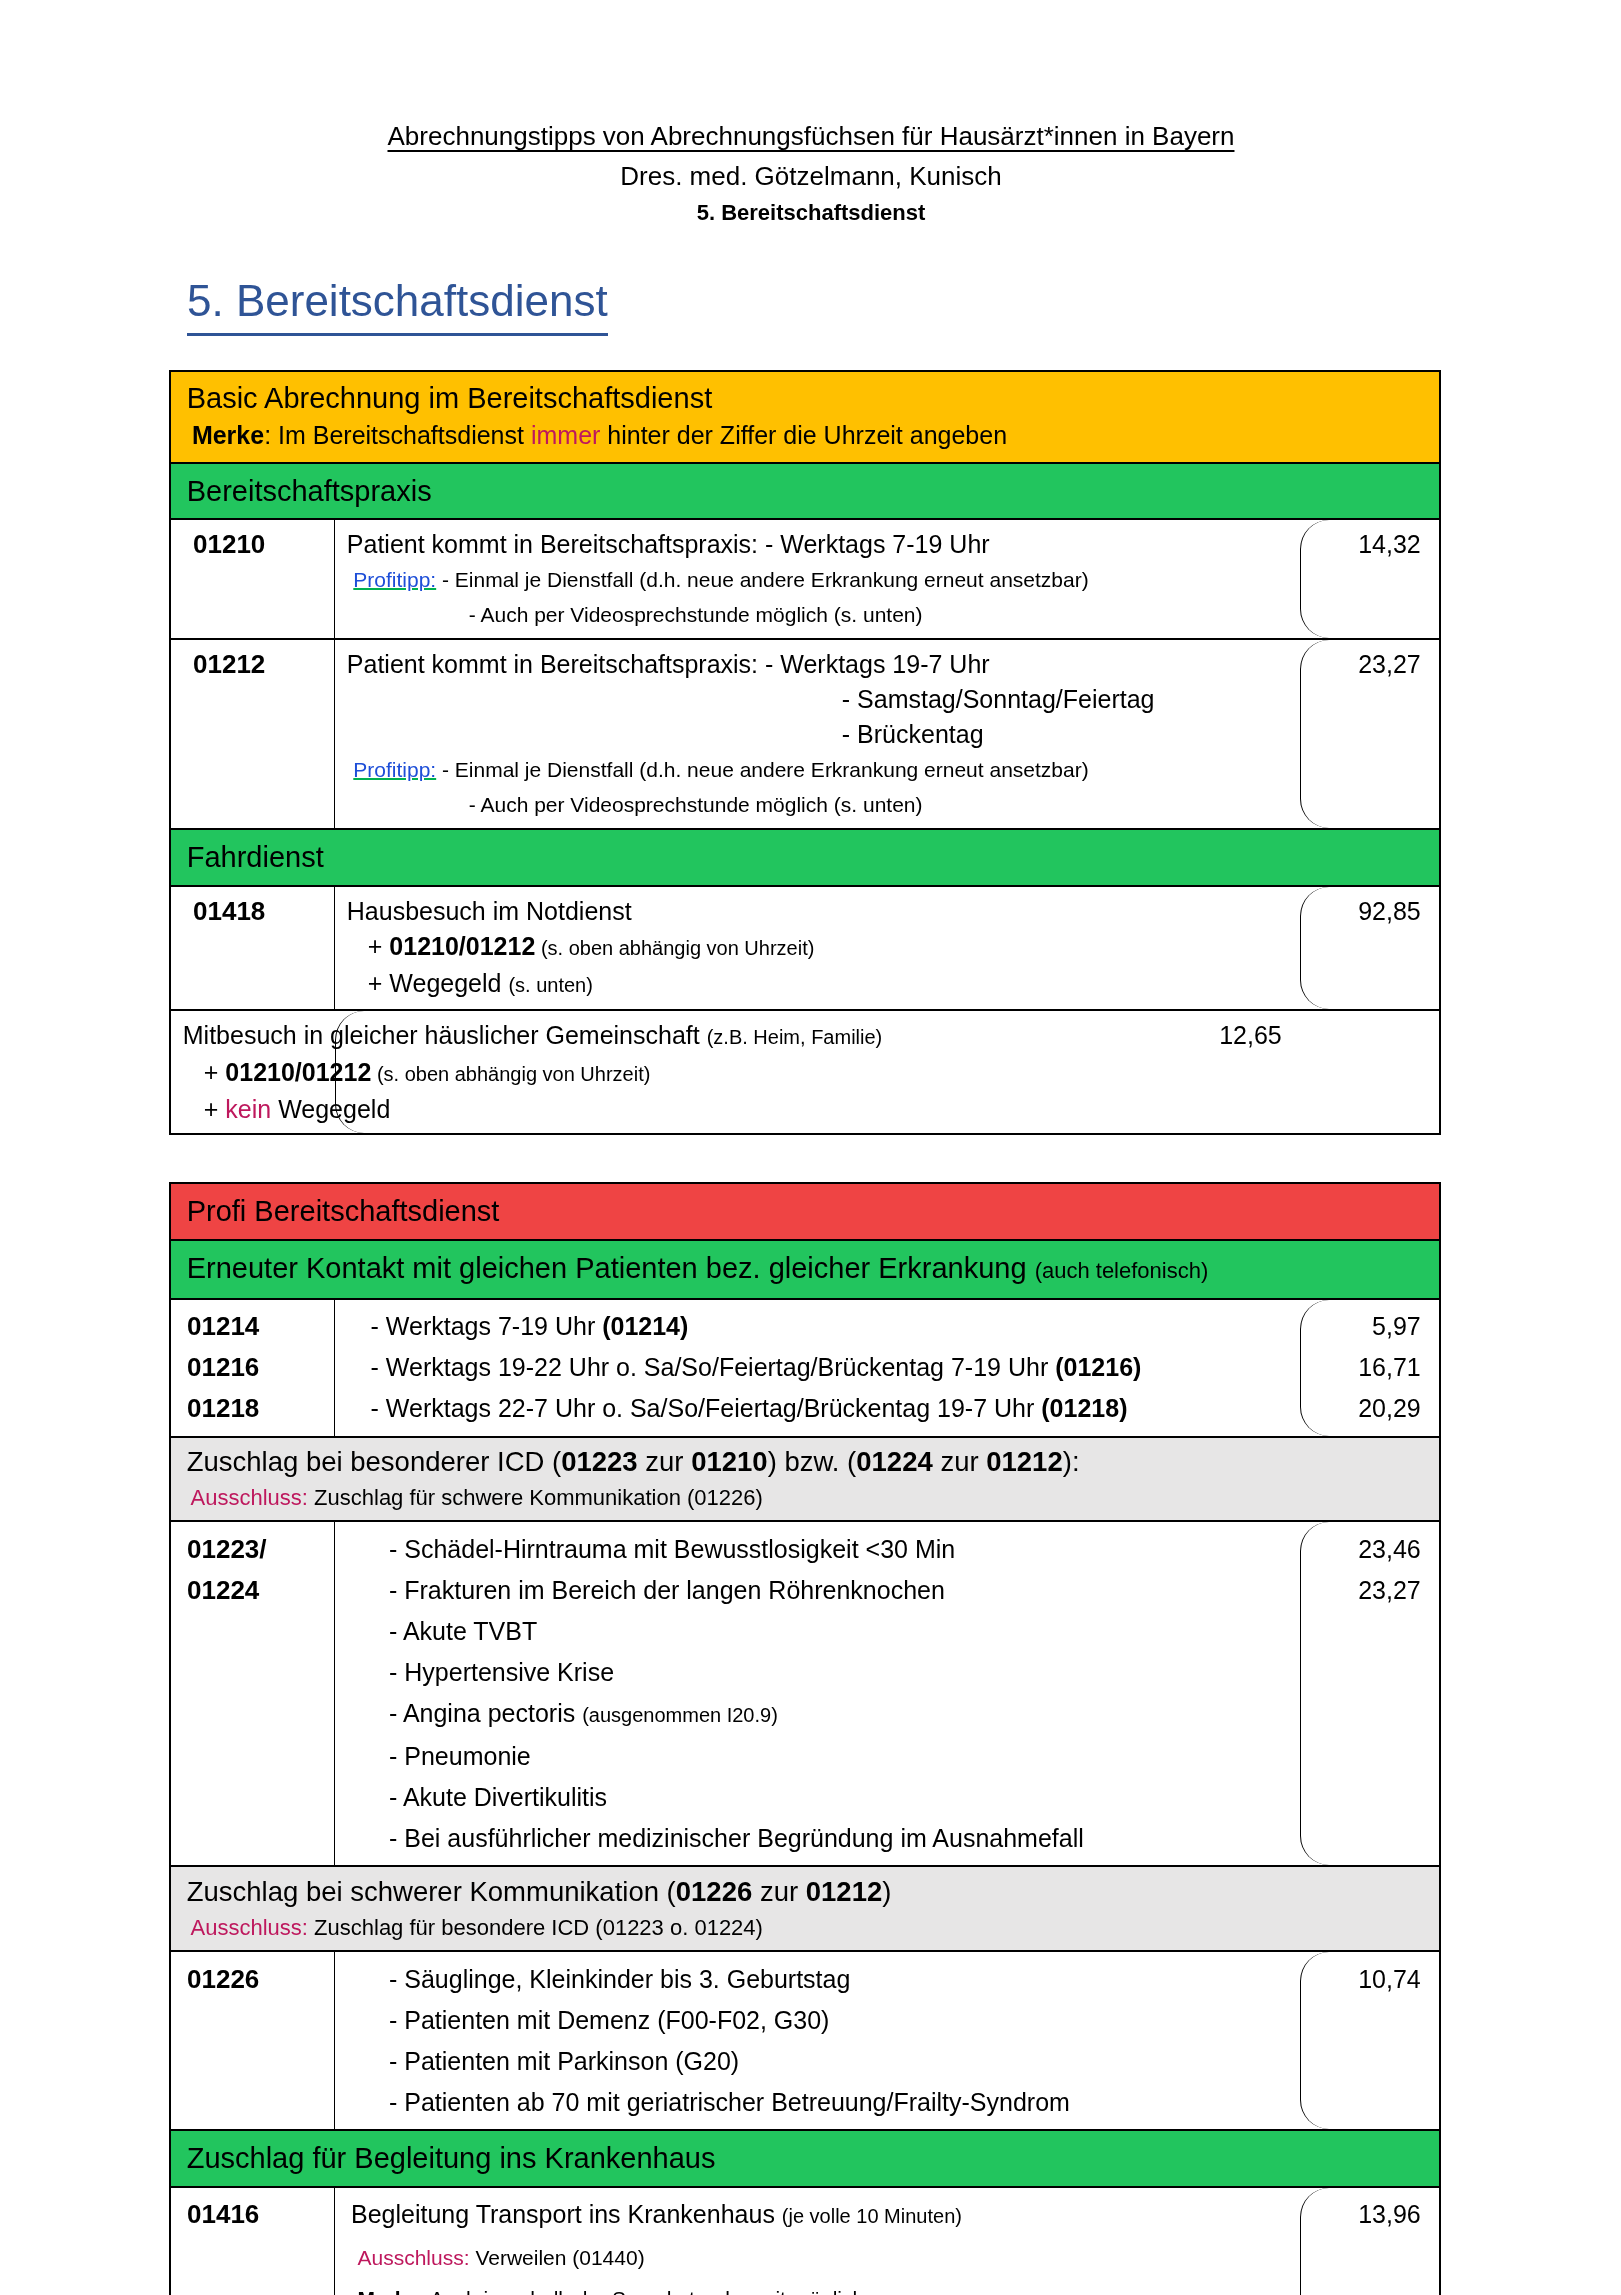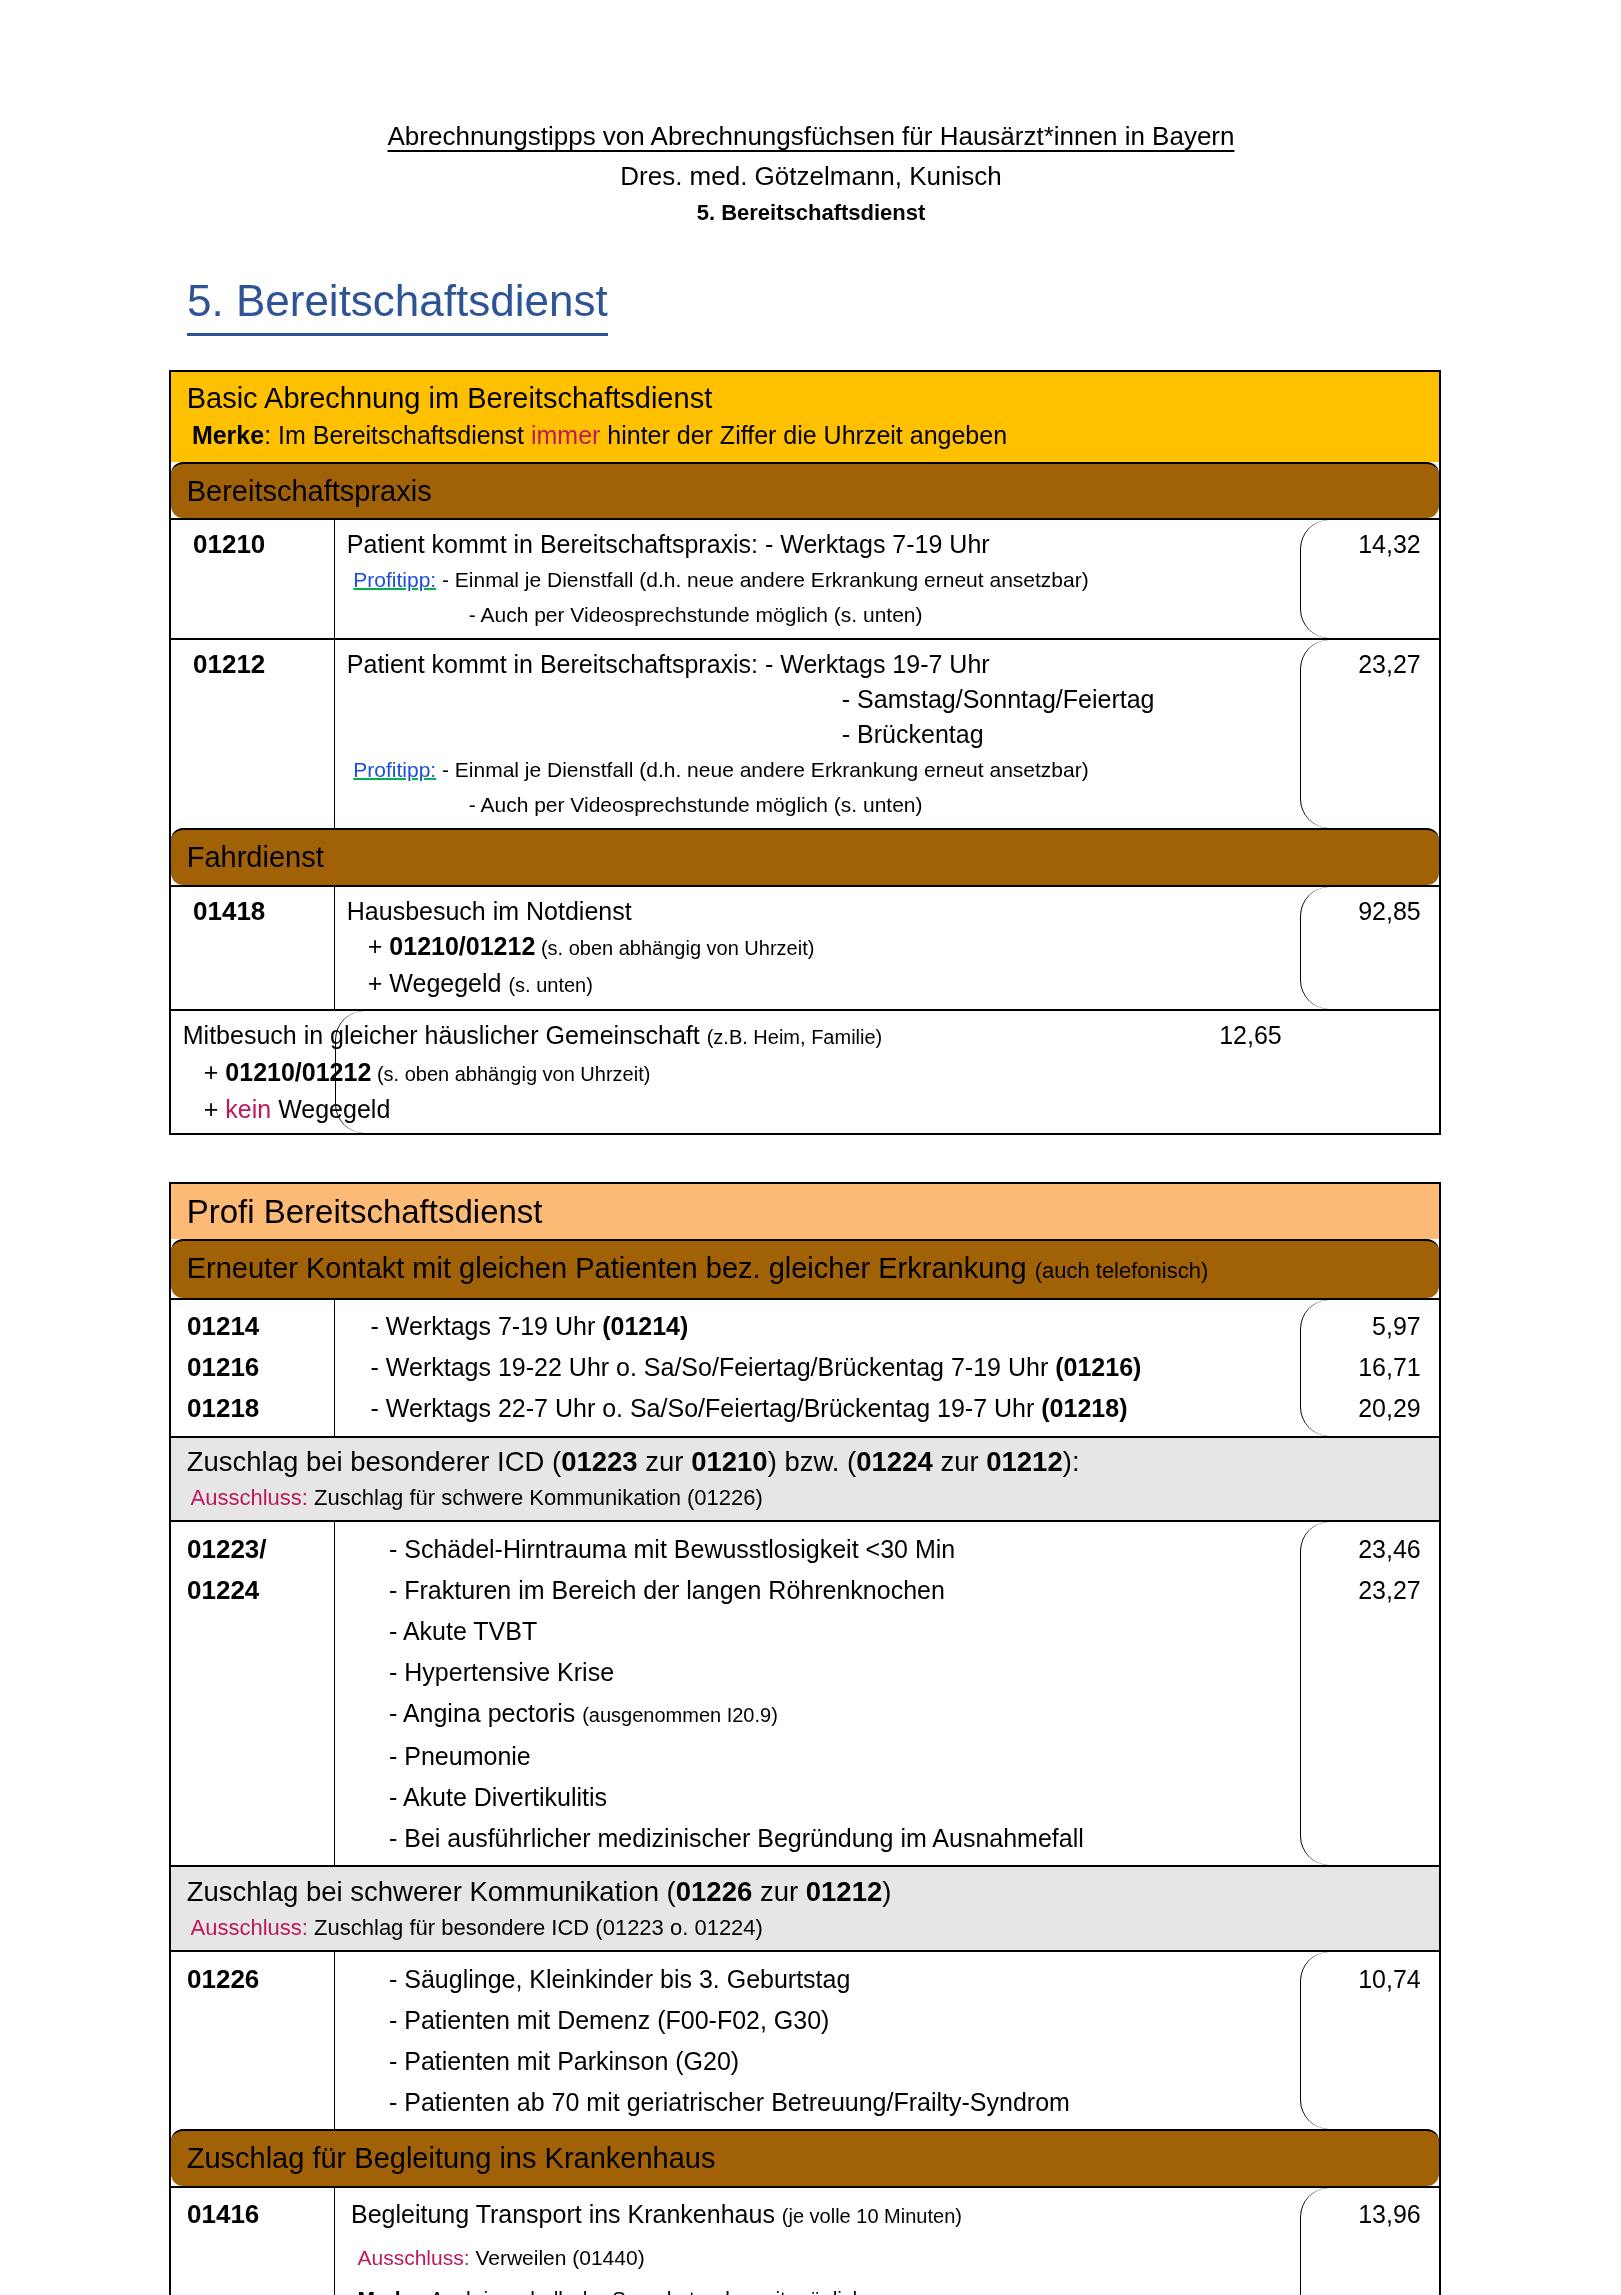--- a/index.html
+++ b/index.html
@@ -18,23 +18,23 @@
   .page-title span{display:inline-block;border-bottom:3.3px solid #2F5496;padding-bottom:6.5px;}
 
   .table{width:1272px;margin-left:169px;border:2.6px solid #000;box-sizing:border-box;background:#fff;}
   .t1{margin-top:34px;}
   .t2{margin-top:47px;}
 
   .band-orange{background:#FFC000;padding:7.9px 13px 9.2px 15.7px;}
   .band-orange .bo-title{font-size:29px;line-height:39px;}
   .band-orange .bo-merke{font-size:25px;line-height:34px;padding-left:5.2px;}
 
-  .band-green{background:#fdba74;padding:7.9px 13px 7.9px 15.7px;font-size:33px;line-height:39px;}
-
-  .sec{background:#a16207;border-top:2.6px solid #000;padding:7.9px 13px 7.9px 15.7px;font-size:29px;line-height:39px;border-radius:12px;}
+  .band-green{background:#ef4444;padding:7.9px 13px 7.9px 15.7px;font-size:29px;line-height:39px;}
+
+  .sec{background:#22c55e;border-top:2.6px solid #000;padding:7.9px 13px 7.9px 15.7px;font-size:29px;line-height:39px;}
   .sec .small{font-size:22px;}
   .sec2{background:#E7E6E6;border-top:2.6px solid #000;padding:5.2px 13px 6.5px 15.7px;}
   .sec2 .l1{font-size:27.5px;line-height:38px;}
   .sec2 .l2{font-size:22px;line-height:33px;padding-left:3.9px;}
 
   .row{display:grid;grid-template-columns:164px 965px 139px;border-top:2.6px solid #000;}
   .c-code{border-right:1.3px solid #000;padding:6.5px 0 6.5px 22px;font-weight:bold;font-size:26px;}
   .c-desc{padding:6.5px 15.7px 6.5px 11.8px;font-size:25px;}
   .c-val{border-left:1.3px solid #000;padding:6.5px 18.3px 6.5px 0;text-align:right;font-size:25px;border-radius:29px;}
   .t1 .c-code,.t1 .c-desc,.t1 .c-val{line-height:35px;}

